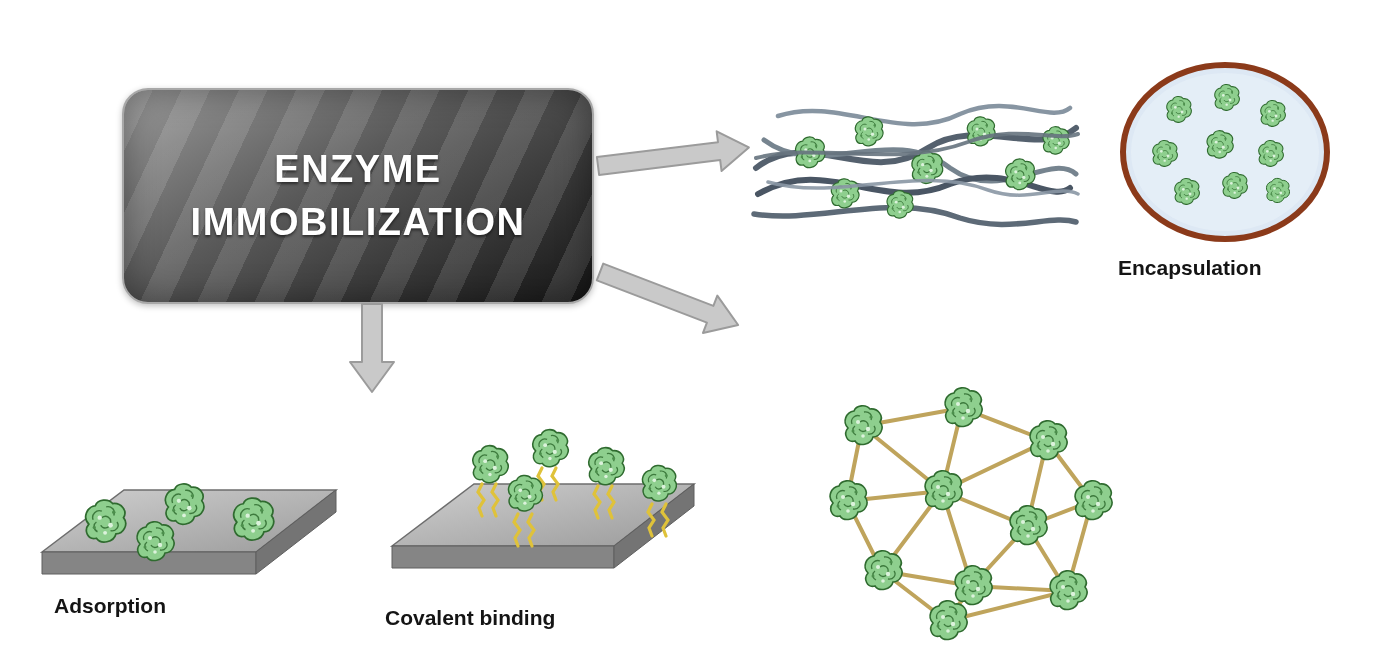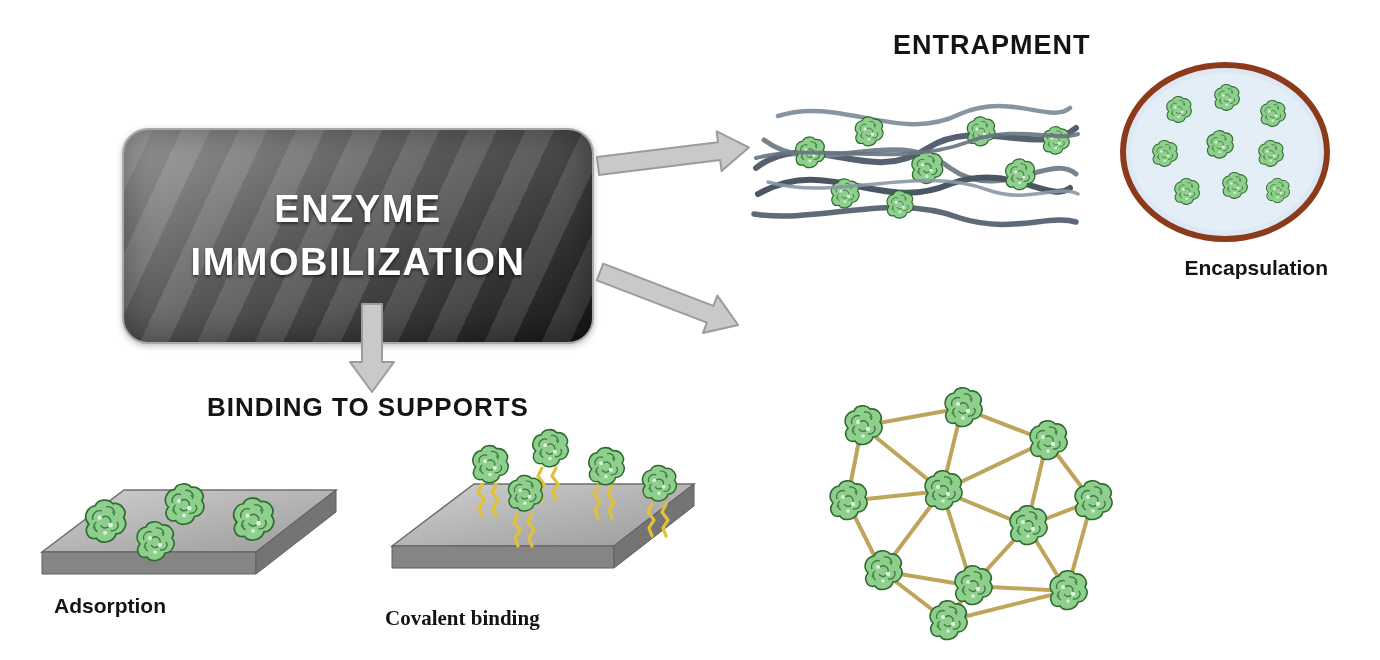--- a/index.html
+++ b/index.html
@@ -9,35 +9,35 @@
   }
   .abs{position:absolute;}
   
   .title-box{
     left:122px;top:88px;width:468px;height:212px;border-radius:26px;
     background:
       repeating-linear-gradient(115deg, rgba(255,255,255,0.12) 0 26px, rgba(255,255,255,0) 26px 52px),
       linear-gradient(150deg,#9a9a9a 0%,#5a5a5a 42%,#161616 100%);
     border:2px solid #a8a8a8;
     box-shadow:inset 0 0 34px rgba(0,0,0,0.38), 0 2px 6px rgba(0,0,0,0.25);
-    display:flex;align-items:center;justify-content:center;text-align:center;margin-top:40px;
+    display:flex;align-items:center;justify-content:center;text-align:center;
   }
   .title-text{
     color:#ffffff;font-size:38px;font-weight:bold;letter-spacing:1.5px;line-height:1.4;
     padding:0 34px;text-shadow:0 2px 3px rgba(0,0,0,0.55);
   }
   .heading{font-weight:bold;letter-spacing:1px;font-size:27px;white-space:nowrap;}
   .h-entrapment{left:893px;top:30px;}
   .h-crosslink{left:773px;top:333px;}
   .h-binding{left:207px;top:392px;font-size:26px;}
   .lbl{font-weight:bold;font-size:21px;white-space:nowrap;}
   .lbl-matrix{left:805px;top:247px;width:250px;text-align:center;}
-  .lbl-encap{left:1118px;top:256px;width:210px;text-align:right;}
+  .lbl-encap{left:1118px;top:256px;width:210px;text-align:left;}
   .lbl-adsorption{left:54px;top:594px;}
-  .lbl-covalent{left:385px;top:606px;font-family:Liberation Serif, serif;}
+  .lbl-covalent{left:385px;top:606px;}
   .illus{pointer-events:none;}
   .arrow-layer{left:0;top:0;width:1380px;height:660px;pointer-events:none;}
   .hidden-defs{position:absolute;width:0;height:0;overflow:hidden;}
 </style>
 </head>
 <body>
 
 <svg class="hidden-defs" aria-hidden="true">
   <defs>
     <symbol id="enzyme" viewBox="0 0 48 48">
@@ -70,22 +70,20 @@
       </g>
       <g transform="translate(600,272) rotate(21)">
         <path d="M0 -9 L118 -9 L118 -20 L148 0 L118 20 L118 9 L0 9 Z"></path>
       </g>
       <g transform="translate(372,304) rotate(90)">
         <path d="M0 -10 L58 -10 L58 -22 L88 0 L58 22 L58 10 L0 10 Z"></path>
       </g>
     </g>
   </svg>
 
-  <div class="abs heading h-entrapment">ENTRAPMENT</div>
-  <div class="abs heading h-binding">BINDING TO SUPPORTS</div>
 
   <svg class="abs illus" style="left:748px;top:72px;" width="335" height="172" viewBox="0 0 335 172">
     <g fill="none" stroke-linecap="round">
       <path d="M8 96 C62 54 120 116 180 76 C230 44 292 86 328 56" stroke="#55616e" stroke-width="6"></path>
       <path d="M16 68 C72 110 142 50 202 96 C252 132 302 80 328 102" stroke="#76848f" stroke-width="5"></path>
       <path d="M10 122 C80 82 132 142 202 112 C262 90 302 132 322 116" stroke="#4a5664" stroke-width="6"></path>
       <path d="M30 44 C92 24 152 72 212 42 C262 20 302 52 322 36" stroke="#8795a2" stroke-width="4.5"></path>
       <path d="M6 142 C72 152 142 120 212 146 C262 162 302 142 328 150" stroke="#5d6a77" stroke-width="5.5"></path>
     </g>
     <use href="#enzyme" x="42" y="62" width="38" height="38"></use>

